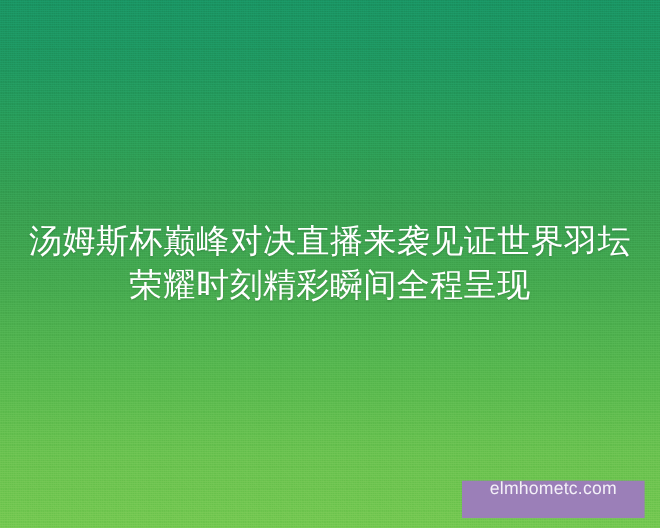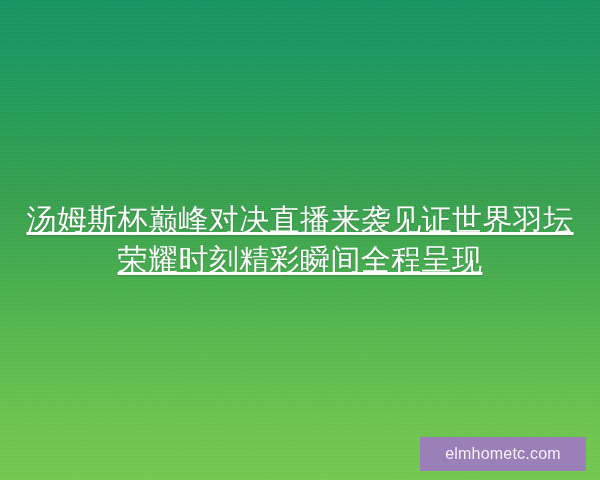--- a/index.html
+++ b/index.html
@@ -50,32 +50,30 @@
     top: 200px;
     padding: 0 22px;
     text-align: center;
     color: #ffffff;
     font-size: 30px;
     line-height: 40px;
     letter-spacing: .4px;
     font-weight: 400;
     white-space: pre-line;
     text-shadow: 0 1px 2px rgba(0,0,0,.18);
-    text-decoration: underline;
   }
 
   #watermark {
     position: absolute;
     left: 420px;
     top: 437px;
     width: 166px;
     height: 34px;
     background: #9b7fb8;
     display: flex;
-    align-items: center;
     justify-content: center;
   }
   #watermark-text {
     color: #f4f1f8;
     font-size: 16px;
     line-height: 16px;
     letter-spacing: .2px;
     font-weight: 400;
   }
 </style>

